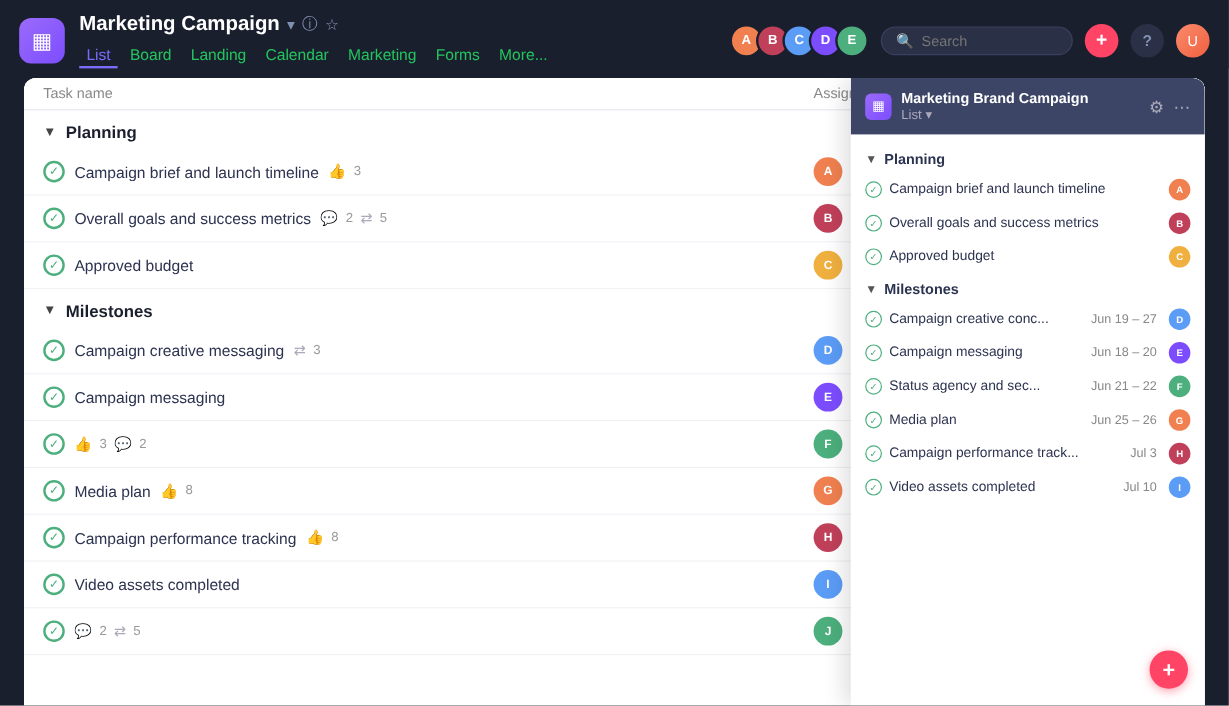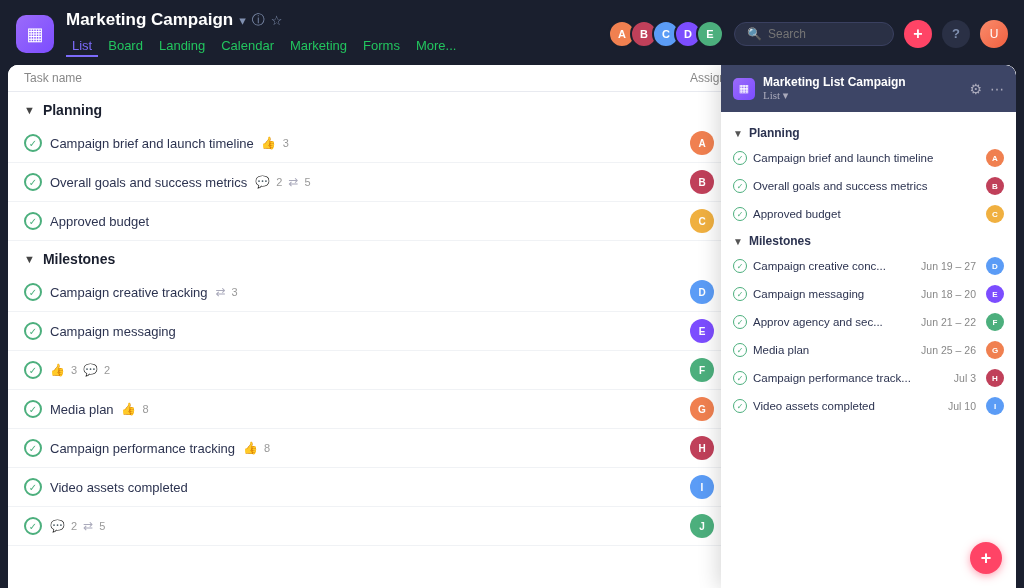--- a/index.html
+++ b/index.html
@@ -136,21 +136,21 @@
       color: white;
       font-size: 12px;
     }
 
     
     .main-content {
       display: flex;
       flex: 1;
       overflow: hidden;
       background: white;
-      margin: 8px 8px 0;
+      margin: 8px 20px 0;
       border-radius: 10px 10px 0 0;
       position: relative;
     }
 
     
     .task-list {
       flex: 1;
       overflow-y: auto;
       background: white;
     }
@@ -306,21 +306,20 @@
       font-size: 11px;
     }
     .mini-panel-title {
       color: white;
       font-size: 12px;
       font-weight: 600;
     }
     .mini-panel-subtitle {
       color: #aab;
       font-size: 11px;
-      font-family: Liberation Serif, serif;
     }
     .mini-panel-actions {
       display: flex;
       align-items: center;
       gap: 8px;
       color: #aab;
       font-size: 14px;
     }
 
     .mini-panel-body {
@@ -513,21 +512,21 @@
     </div>
 
     <div class="section-header">
       <span class="section-arrow">▼</span>
       <span class="section-title">Milestones</span>
     </div>
 
     <div class="task-row">
       <div class="task-check">✓</div>
       <div class="task-name">
-        <span>Campaign creative tracking</span>
+        <span>Campaign creative messaging</span>
         <span class="task-meta">
           <span class="meta-icon">⇄</span>
           <span class="meta-count">3</span>
         </span>
       </div>
       <div class="col-assignee-cell">
         <div class="avatar-task" style="background:#5b9cf6;">D</div>
       </div>
       <div class="col-due-cell">Jun 19 – 27</div>
       <div class="col-status-cell">
@@ -637,21 +636,21 @@
       </div>
     </div>
 
   </div>
 
   <div class="mini-panel">
     <div class="mini-panel-header">
       <div class="mini-panel-title-area">
         <div class="mini-panel-app-icon">▦</div>
         <div>
-          <div class="mini-panel-title">Marketing List Campaign</div>
+          <div class="mini-panel-title">Marketing Brand Campaign</div>
           <div class="mini-panel-subtitle">List ▾</div>
         </div>
       </div>
       <div class="mini-panel-actions">
         <span>⚙</span>
         <span>⋯</span>
       </div>
     </div>
 
     <div class="mini-panel-body">
@@ -689,21 +688,21 @@
         <div class="mini-avatar" style="background:#5b9cf6;margin-left:4px;">D</div>
       </div>
       <div class="mini-task-row">
         <div class="mini-check">✓</div>
         <span class="mini-task-name">Campaign messaging</span>
         <span class="mini-task-date">Jun 18 – 20</span>
         <div class="mini-avatar" style="background:#7c4dff;margin-left:4px;">E</div>
       </div>
       <div class="mini-task-row">
         <div class="mini-check">✓</div>
-        <span class="mini-task-name">Approv agency and sec...</span>
+        <span class="mini-task-name">Status agency and sec...</span>
         <span class="mini-task-date">Jun 21 – 22</span>
         <div class="mini-avatar" style="background:#4caf7d;margin-left:4px;">F</div>
       </div>
       <div class="mini-task-row">
         <div class="mini-check">✓</div>
         <span class="mini-task-name">Media plan</span>
         <span class="mini-task-date">Jun 25 – 26</span>
         <div class="mini-avatar" style="background:#f08050;margin-left:4px;">G</div>
       </div>
       <div class="mini-task-row">

